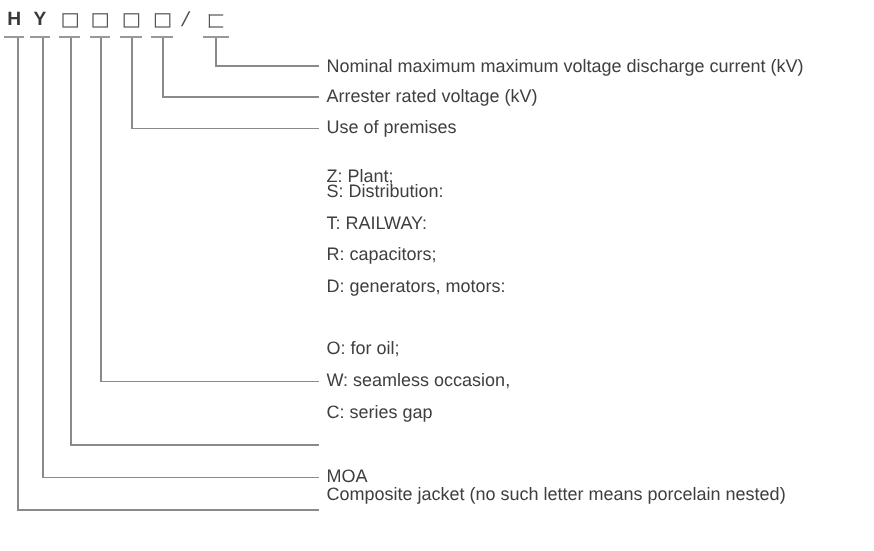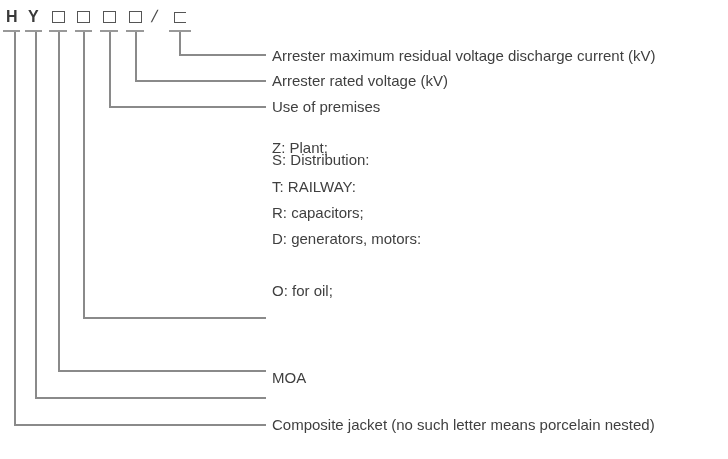--- a/index.html
+++ b/index.html
@@ -93,25 +93,27 @@
 
   <span class="sym" style="left:6px">H</span>
   <span class="sym" style="left:28px">Y</span>
   <span class="codebox" style="left:52px"></span>
   <span class="codebox" style="left:77px"></span>
   <span class="codebox" style="left:103px"></span>
   <span class="codebox" style="left:129px"></span>
   <span class="sym slash" style="left:152px">/</span>
   <span class="openbox" style="left:174px"></span>
 
-  <div class="label" style="top:47px">Arrester maximum residual voltage discharge current (kV)</div>
+  <div class="label" style="top:47px">Nominal maximum maximum voltage discharge current (kV)</div>
   <div class="label" style="top:72px">Arrester rated voltage (kV)</div>
   <div class="label" style="top:98px">Use of premises</div>
   <div class="label" style="top:139px">Z: Plant;</div>
   <div class="label" style="top:178px">T: RAILWAY:</div>
   <div class="label" style="top:151px">S: Distribution:</div>
   <div class="label" style="top:230px">D: generators, motors:</div>
   <div class="label" style="top:204px">R: capacitors;</div>
   <div class="label" style="top:282px">O: for oil;</div>
-  <div class="label" style="top:369px">MOA</div>
-  <div class="label" style="top:416px">Composite jacket (no such letter means porcelain nested)</div>
+  <div class="label" style="top:309px">W: seamless occasion,</div>
+  <div class="label" style="top:335px">C: series gap</div>
+  <div class="label" style="top:389px">MOA</div>
+  <div class="label" style="top:404px">Composite jacket (no such letter means porcelain nested)</div>
 
 </div>
 
 </body></html>

